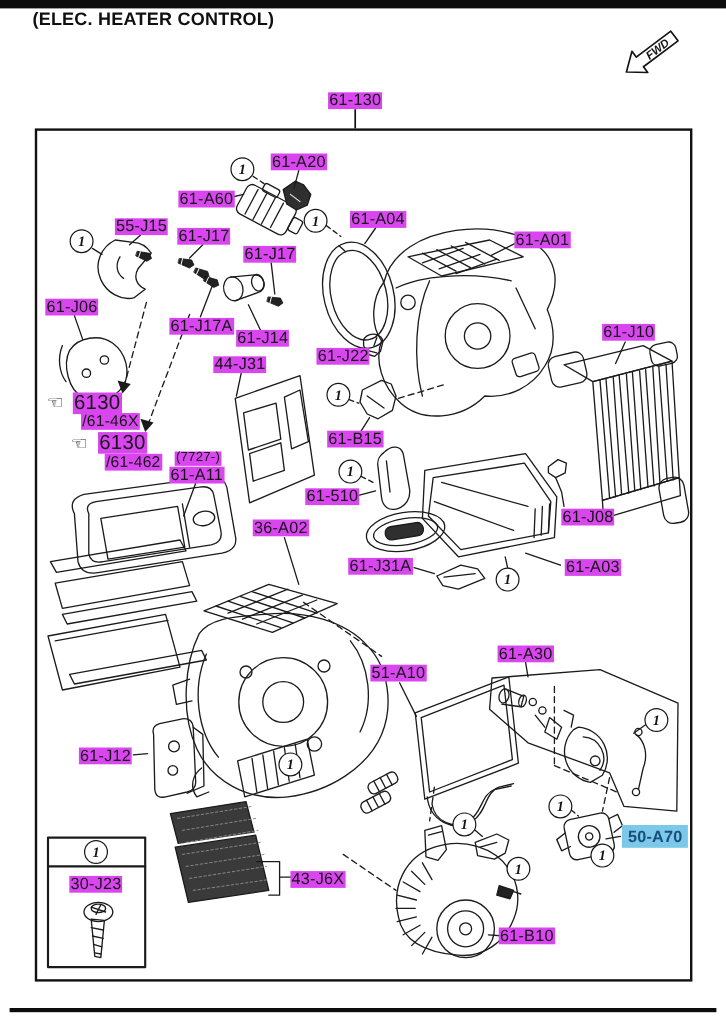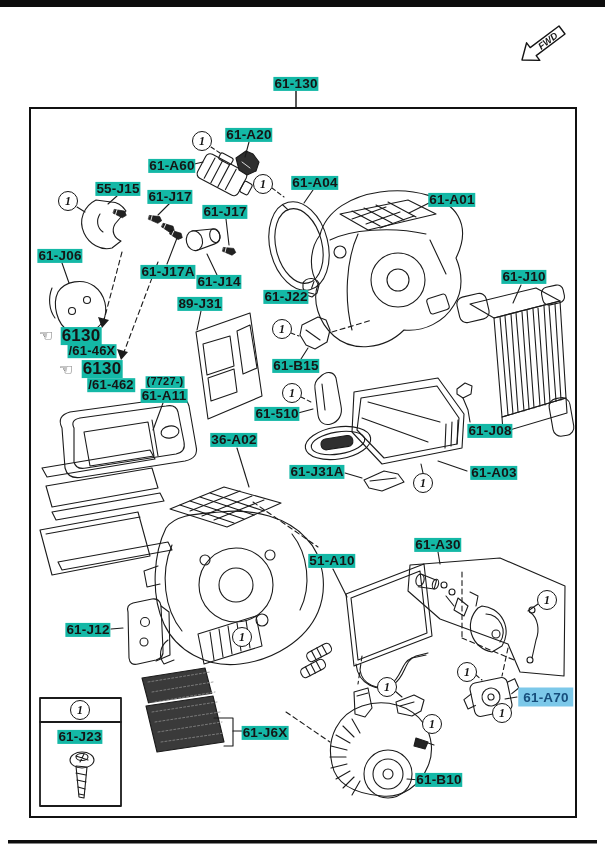--- a/index.html
+++ b/index.html
@@ -1,23 +1,23 @@
 <!DOCTYPE html>
 <html><head>
 <meta charset="utf-8">
 <style>
   html,body{margin:0;padding:0;background:#fff;}
   .stage{position:relative;width:605px;height:850px;background:#ffffff;
          font-family:"Liberation Sans",sans-serif;overflow:hidden;}
   .stage svg{position:absolute;left:0;top:0;}
   .title{position:absolute;left:27px;top:8px;font-size:15px;font-weight:700;
          color:#101010;letter-spacing:.2px;white-space:nowrap;}
-  .lbl{position:absolute;transform:translate(-50%,-50%);font-weight:700;
+  .lbl{position:absolute;transform:translate(-50%,-50%);font-weight:400;
        font-size:13.5px;color:#151515;white-space:nowrap;letter-spacing:.2px;
-       background:#14b8a6;padding:0 1px;line-height:1.05;}
+       background:#d946ef;padding:0 1px;line-height:1.05;}
   .lbl.big{font-size:17px;}
   .lbl.sub{font-size:13px;}
   .lbl.small{font-size:11px;}
   .hand{position:absolute;transform:translate(-50%,-50%);
         font-family:"DejaVu Sans",sans-serif;font-size:16px;color:#151515;
         background:#fff;line-height:1;}
   .callout{position:absolute;width:20px;height:20px;box-sizing:border-box;
            border:1.7px solid #151515;border-radius:50%;background:#fff;
            display:flex;align-items:center;justify-content:center;
            font-family:"Liberation Serif",serif;font-style:italic;
@@ -364,61 +364,62 @@
           <path d="M76,766 l11,1 -3,31 -5,-1 z"></path>
           <line x1="76" y1="773" x2="86" y2="775"></line>
             <line x1="77" y1="780" x2="86" y2="782"></line>
           <line x1="78" y1="787" x2="85" y2="789"></line>
             <line x1="79" y1="794" x2="84" y2="795"></line>
         </g>
       </g>
     </g>
   </svg>
 
+  <div class="title">(ELEC. HEATER CONTROL)</div>
 
   <div class="lbl" style="left:296px;top:84px">61-130</div>
 
   <div class="lbl" style="left:249px;top:135px">61-A20</div>
   <div class="lbl" style="left:172px;top:166px">61-A60</div>
   <div class="lbl" style="left:118px;top:189px">55-J15</div>
   <div class="lbl" style="left:170px;top:197px">61-J17</div>
   <div class="lbl" style="left:225px;top:212px">61-J17</div>
   <div class="lbl" style="left:168px;top:272px">61-J17A</div>
   <div class="lbl" style="left:219px;top:282px">61-J14</div>
   <div class="lbl" style="left:60px;top:256px">61-J06</div>
   <div class="lbl" style="left:315px;top:183px">61-A04</div>
   <div class="lbl" style="left:452px;top:200px">61-A01</div>
   <div class="lbl" style="left:524px;top:277px">61-J10</div>
   <div class="lbl" style="left:286px;top:297px">61-J22</div>
-  <div class="lbl" style="left:200px;top:304px">89-J31</div>
+  <div class="lbl" style="left:200px;top:304px">44-J31</div>
 
   <span class="hand" style="left:46px;top:336px">☜</span>
   <div class="lbl big" style="left:81px;top:336px">6130</div>
   <div class="lbl sub" style="left:92px;top:351px">/61-46X</div>
   <span class="hand" style="left:66px;top:370px">☜</span>
   <div class="lbl big" style="left:102px;top:369px">6130</div>
   <div class="lbl sub" style="left:111px;top:385px">/61-462</div>
   <div class="lbl small" style="left:165px;top:382px">(7727-)</div>
   <div class="lbl" style="left:164px;top:396px">61-A11</div>
 
   <div class="lbl" style="left:296px;top:366px">61-B15</div>
   <div class="lbl" style="left:277px;top:414px">61-510</div>
   <div class="lbl" style="left:490px;top:431px">61-J08</div>
   <div class="lbl" style="left:234px;top:440px">36-A02</div>
   <div class="lbl" style="left:317px;top:472px">61-J31A</div>
   <div class="lbl" style="left:494px;top:473px">61-A03</div>
   <div class="lbl" style="left:438px;top:545px">61-A30</div>
   <div class="lbl" style="left:332px;top:561px">51-A10</div>
   <div class="lbl" style="left:88px;top:630px">61-J12</div>
   <div class="lbl" style="left:439px;top:780px">61-B10</div>
-  <div class="lbl" style="left:265px;top:733px">61-J6X</div>
-
-  <div class="hl" style="left:546px;top:697px">61-A70</div>
-
-  <div class="lbl" style="left:80px;top:737px">61-J23</div>
+  <div class="lbl" style="left:265px;top:733px">43-J6X</div>
+
+  <div class="hl" style="left:546px;top:697px">50-A70</div>
+
+  <div class="lbl" style="left:80px;top:737px">30-J23</div>
 
   <div class="callout" style="left:192px;top:131px">1</div>
   <div class="callout" style="left:58px;top:191px">1</div>
   <div class="callout" style="left:253px;top:174px">1</div>
   <div class="callout" style="left:272px;top:319px">1</div>
   <div class="callout" style="left:282px;top:383px">1</div>
   <div class="callout" style="left:413px;top:473px">1</div>
   <div class="callout" style="left:232px;top:627px">1</div>
   <div class="callout" style="left:537px;top:590px">1</div>
   <div class="callout" style="left:457px;top:662px">1</div>

